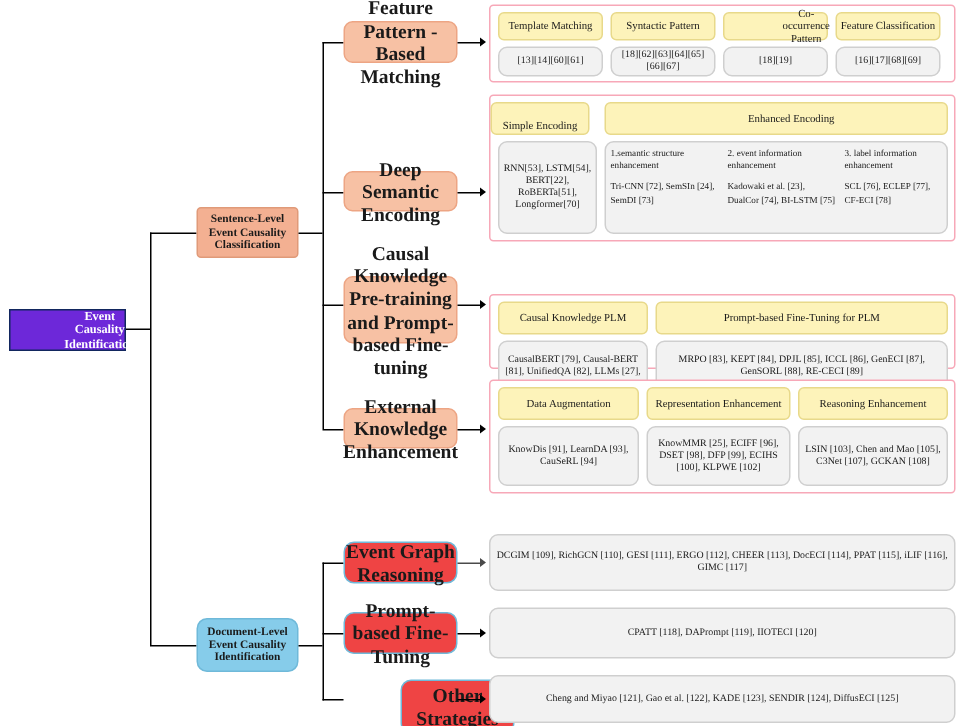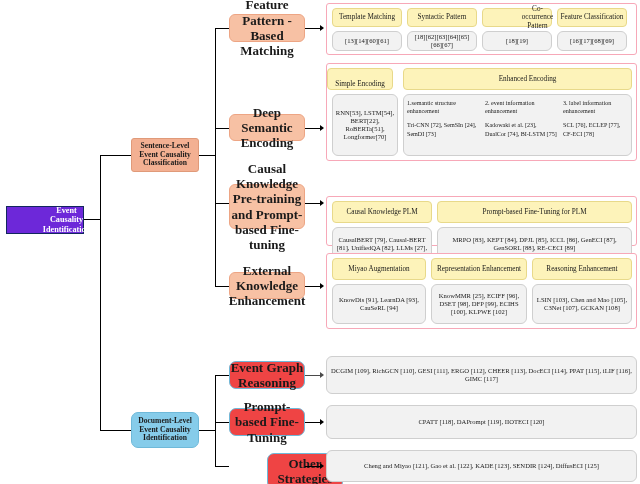--- a/index.html
+++ b/index.html
@@ -174,21 +174,21 @@
     <div class="cite" style="left:5px;top:30px;width:100px;height:34px;">
       <span>CausalBERT [79], Causal-BERT [81], UnifiedQA [82], LLMs [27],</span>
     </div>
     <div class="cite" style="left:110px;top:30px;width:195px;height:34px;">
       <span>MRPO [83], KEPT [84], DPJL [85], ICCL [86], GenECI [87], GenSORL [88], RE-CECI [89]</span>
     </div>
   </div>
 
   <div class="group" style="left:326px;top:253px;width:311px;height:76px;">
     <div class="hdr" style="left:5px;top:4px;width:94px;height:22px;">
-      <span>Miyao Augmentation</span>
+      <span>Data Augmentation</span>
     </div>
     <div class="hdr" style="left:104px;top:4px;width:96px;height:22px;">
       <span>Representation Enhancement</span>
     </div>
     <div class="hdr" style="left:205px;top:4px;width:100px;height:22px;justify-content:center;">
       <span>Reasoning Enhancement</span>
     </div>
 
     <div class="cite" style="left:5px;top:30px;width:94px;height:40px;">
       <span>KnowDis [91], LearnDA [93], CauSeRL [94]</span>

